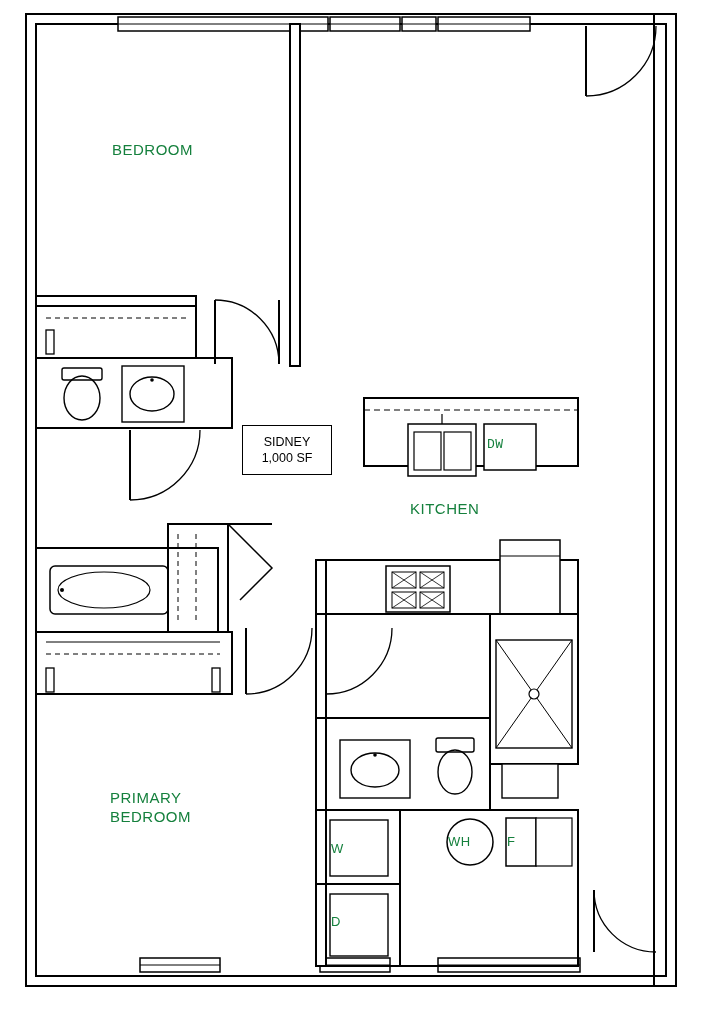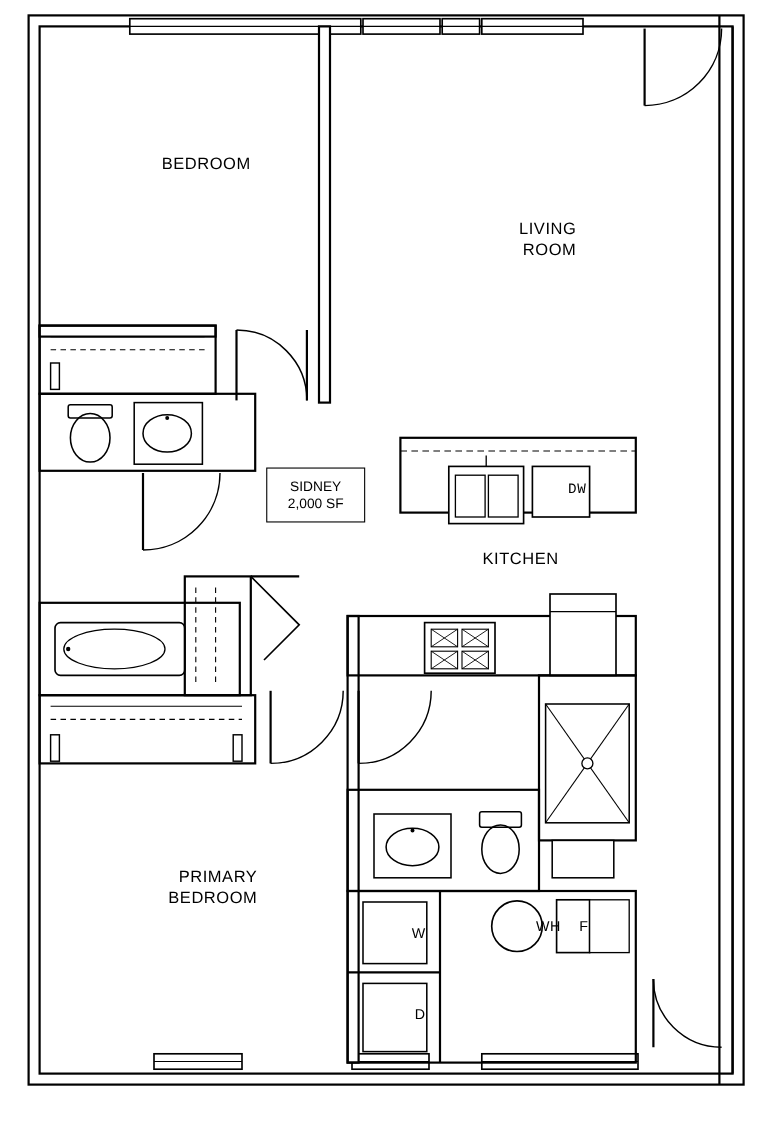--- a/index.html
+++ b/index.html
@@ -1,18 +1,18 @@
 <!DOCTYPE html>
 <html><head>
 <meta charset="utf-8">
 <style>
   html,body{margin:0;padding:0;background:#ffffff;}
   body{font-family:"Liberation Sans", sans-serif;}
   #plan{position:relative;width:702px;height:1024px;background:#ffffff;overflow:hidden;}
-  .label{position:absolute;color:#000000;text-align:right;letter-spacing:.5px;white-space:pre-line;line-height:1.25;}
+  .label{position:absolute;color:#15803d;text-align:left;letter-spacing:.5px;white-space:pre-line;line-height:1.25;}
   .lbl-room{font-size:15px;}
   .lbl-small{font-size:13px;}
   .svgl{position:absolute;left:0;top:0;width:702px;height:1024px;overflow:visible;}
   .tagbox{position:absolute;border:1px solid #000;background:#fff;display:flex;flex-direction:column;align-items:center;justify-content:center;font-size:12.5px;line-height:1.3;}
 </style>
 </head>
 <body>
 
 <div id="plan">
 
@@ -155,31 +155,29 @@
       <circle cx="470" cy="842" r="23" fill="#fff" stroke="#000" stroke-width="1.5"></circle>
 
       <rect x="506" y="818" width="30" height="48" fill="#fff" stroke="#000" stroke-width="1.5"></rect>
       <rect x="536" y="818" width="36" height="48" fill="#fff" stroke="#000" stroke-width="1.2"></rect>
 
     </g>
   </svg>
 
   <div class="label lbl-room" style="left:112px;top:141px;width:116px;">BEDROOM</div>
 
-  <div class="label lbl-room" style="left:420px;top:200px;width:104px;">LIVING
-ROOM</div>
 
   <div class="label lbl-room" style="left:410px;top:500px;width:98px;">KITCHEN</div>
 
   <div class="label lbl-room" style="left:110px;top:789px;width:124px;">PRIMARY
 BEDROOM</div>
 
   <div class="tagbox" style="left:242px;top:425px;width:88px;height:48px;">
     <span>SIDNEY</span>
-    <span>2,000 SF</span>
+    <span>1,000 SF</span>
   </div>
 
   <div class="label lbl-small" style="left:487px;top:437px;width:46px;font-family:Liberation Mono, monospace;">DW</div>
 
   <div class="label lbl-small" style="left:331px;top:841px;width:56px;">W</div>
 
   <div class="label lbl-small" style="left:331px;top:914px;width:56px;">D</div>
 
   <div class="label lbl-small" style="left:448px;top:834px;width:62px;">WH</div>
 

